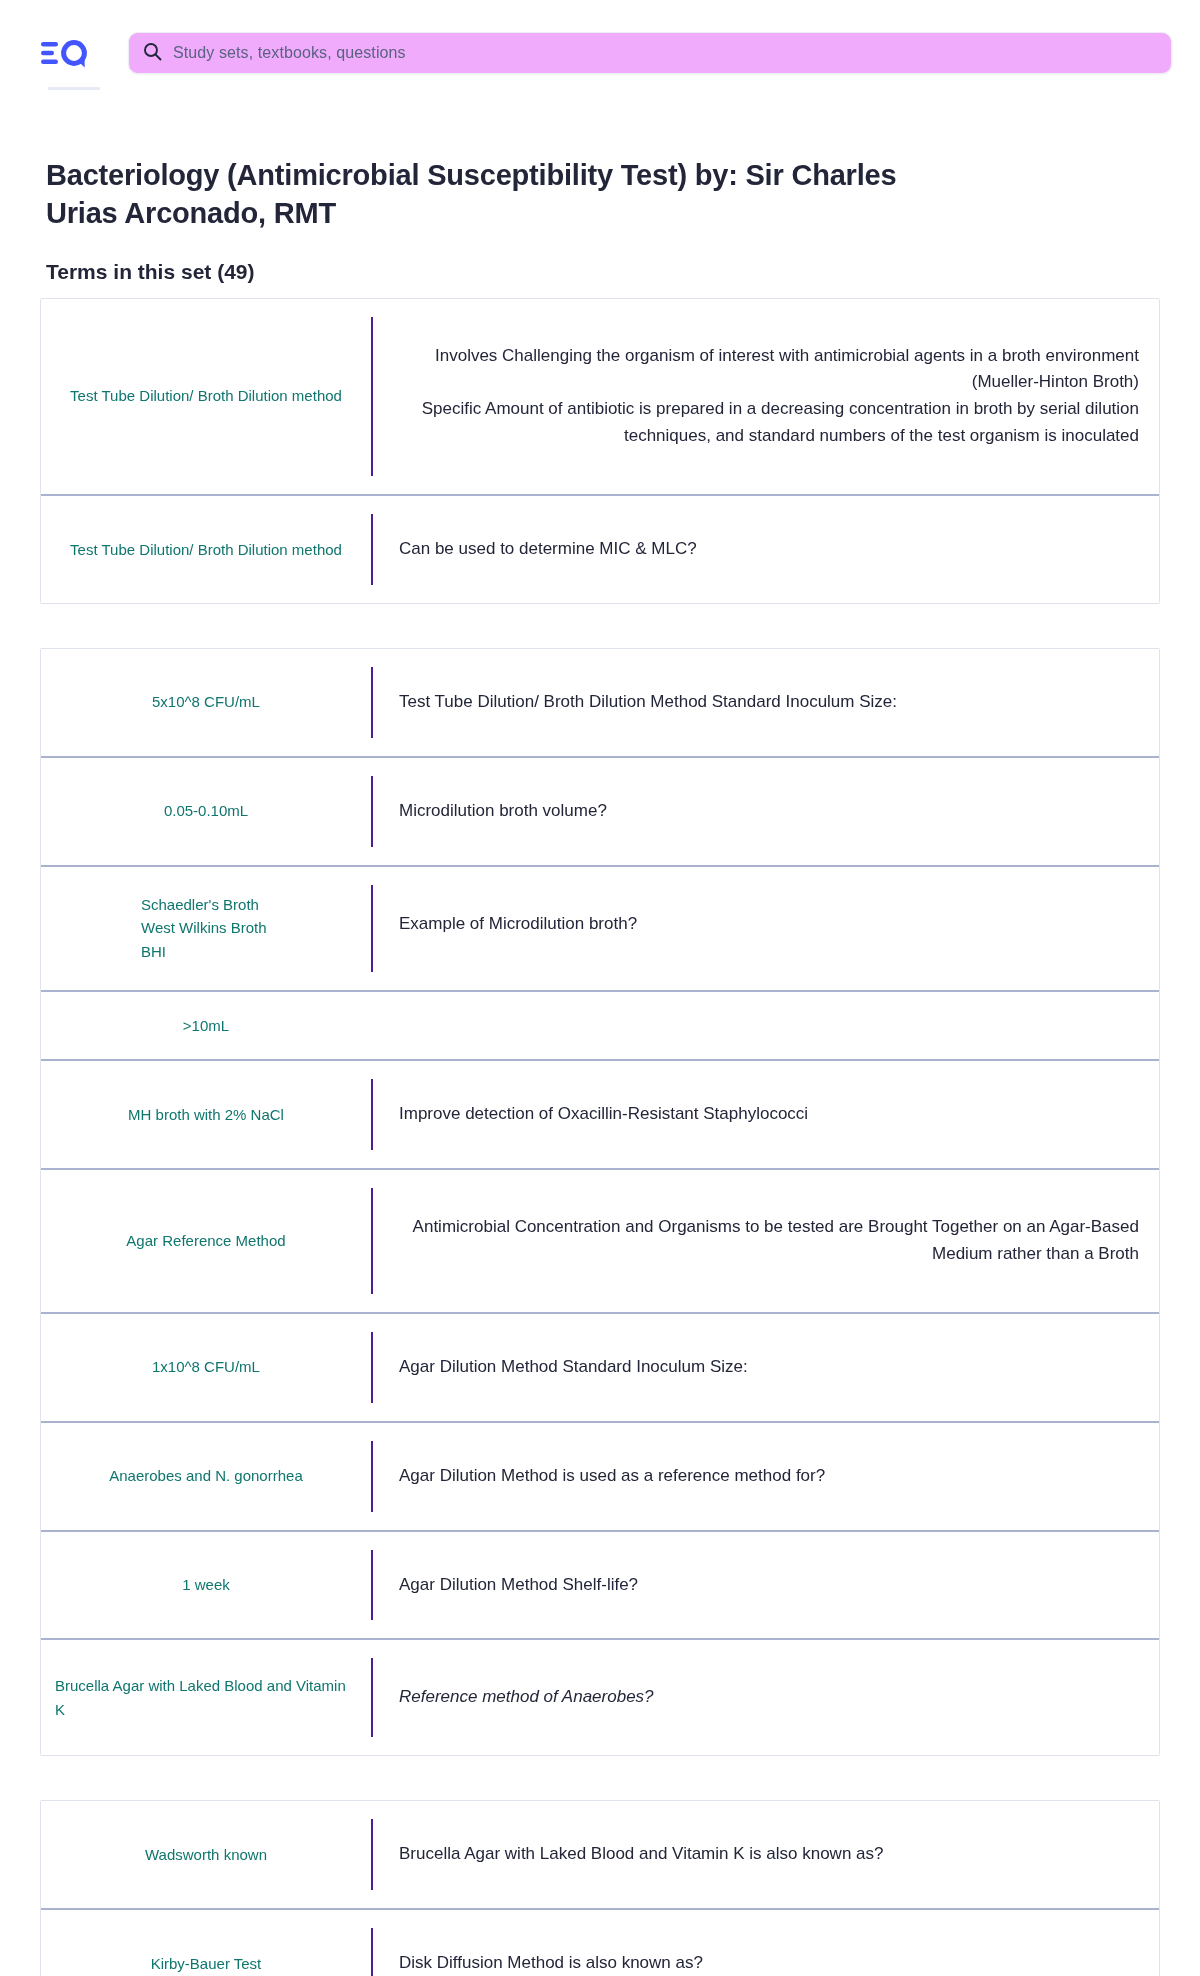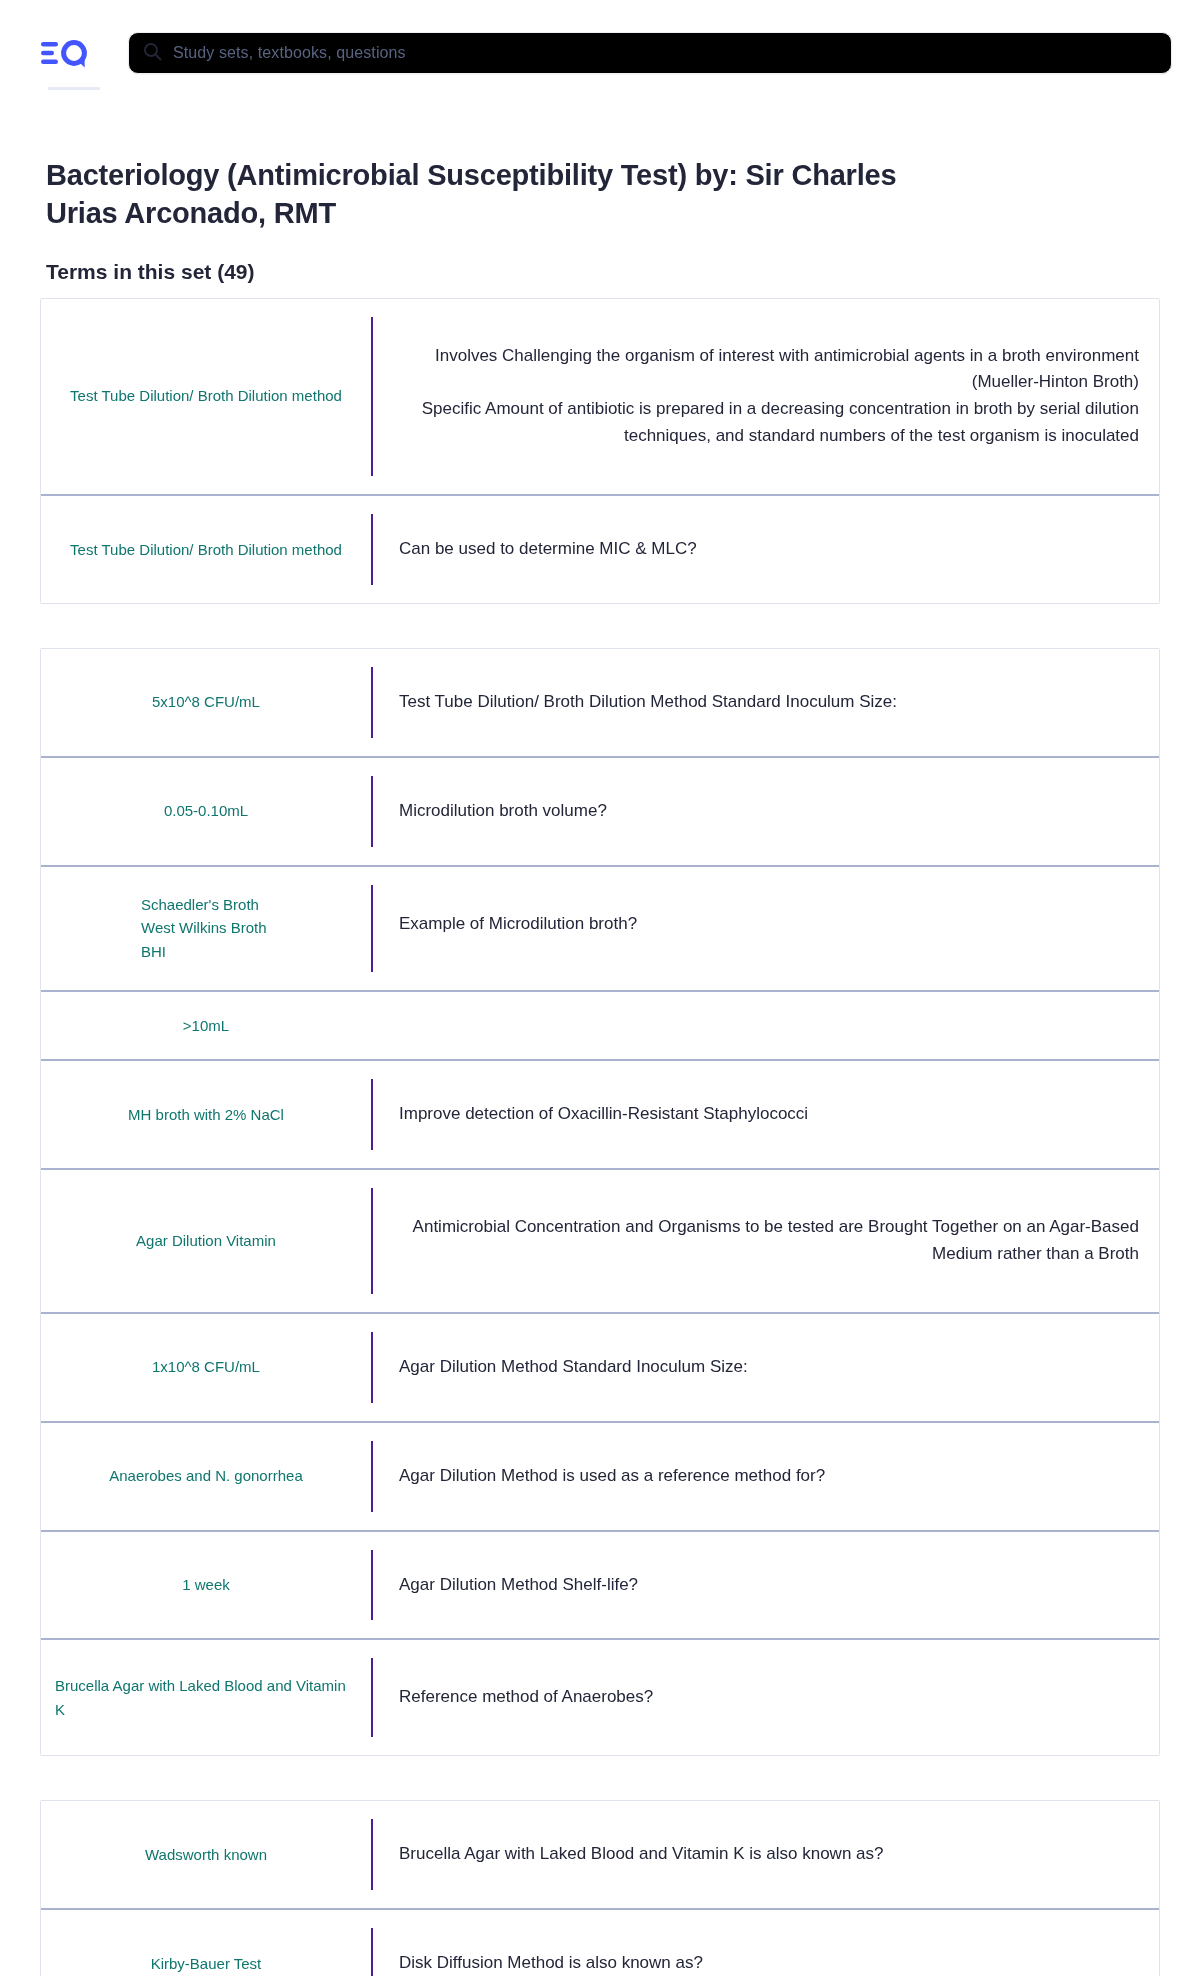--- a/index.html
+++ b/index.html
@@ -47,21 +47,21 @@
     display: flex;
     align-items: center;
     gap: 3px;
   }
   .logo svg { display: block; }
 
   .searchbox {
     flex: 1;
     margin-right: 28px;
     height: 42px;
-    background: #000000;
+    background: #f0abfc;
     border: 1px solid #edeff4;
     border-radius: 10px;
     display: flex;
     align-items: center;
     padding: 0 14px;
     gap: 11px;
     box-shadow: 0 1px 2px rgba(20,23,40,0.05);
   }
   .searchbox .magnifier { flex: 0 0 auto; display:block; }
   .search-placeholder {
@@ -201,38 +201,38 @@
       <div class="def-cell" style="align-items:flex-start;">Example of Microdilution broth?</div>
     </div>
     <div class="term-row">
       <div class="term-cell">&gt;10mL</div>
     </div>
     <div class="term-row">
       <div class="term-cell">MH broth with 2% NaCl</div>
       <div class="def-cell">Improve detection of Oxacillin-Resistant Staphylococci</div>
     </div>
     <div class="term-row tall">
-      <div class="term-cell">Agar Dilution Vitamin</div>
+      <div class="term-cell">Agar Reference Method</div>
       <div class="def-cell">Antimicrobial Concentration and Organisms to be tested are Brought Together on an Agar-Based Medium rather than a Broth</div>
     </div>
     <div class="term-row">
       <div class="term-cell">1x10^8 CFU/mL</div>
       <div class="def-cell">Agar Dilution Method Standard Inoculum Size:</div>
     </div>
     <div class="term-row">
       <div class="term-cell">Anaerobes and N. gonorrhea</div>
       <div class="def-cell">Agar Dilution Method is used as a reference method for?</div>
     </div>
     <div class="term-row">
       <div class="term-cell">1 week</div>
       <div class="def-cell">Agar Dilution Method Shelf-life?</div>
     </div>
     <div class="term-row tall">
       <div class="term-cell left-align">Brucella Agar with Laked Blood and Vitamin K</div>
-      <div class="def-cell" style="align-items:flex-start;">Reference method of Anaerobes?</div>
+      <div class="def-cell" style="align-items:flex-start;font-style:italic;">Reference method of Anaerobes?</div>
     </div>
   </div>
 
   <div class="term-block">
     <div class="term-row">
       <div class="term-cell">Wadsworth known</div>
       <div class="def-cell">Brucella Agar with Laked Blood and Vitamin K is also known as?</div>
     </div>
     <div class="term-row">
       <div class="term-cell">Kirby-Bauer Test</div>

